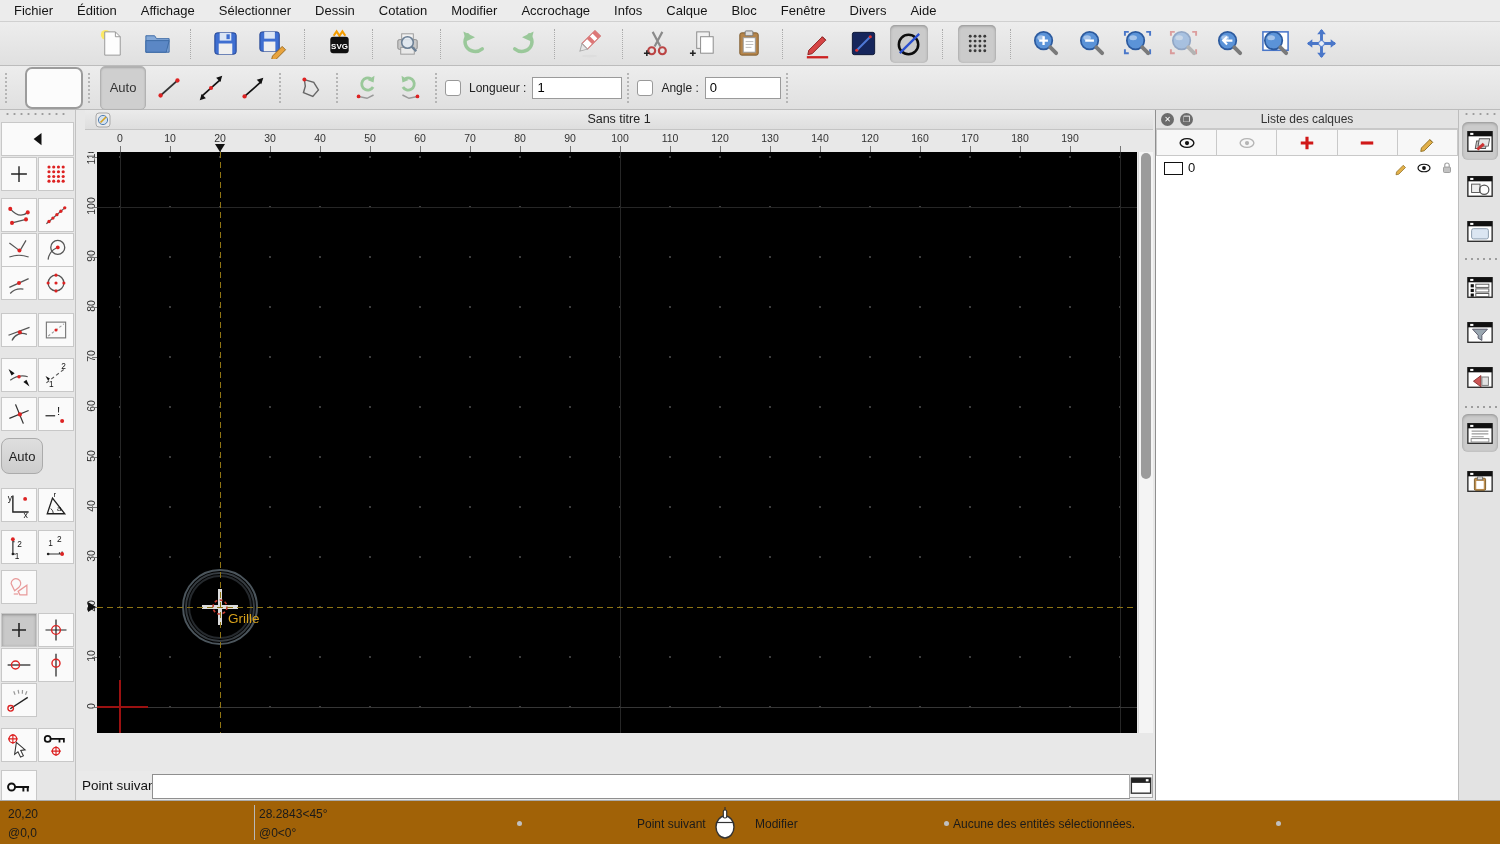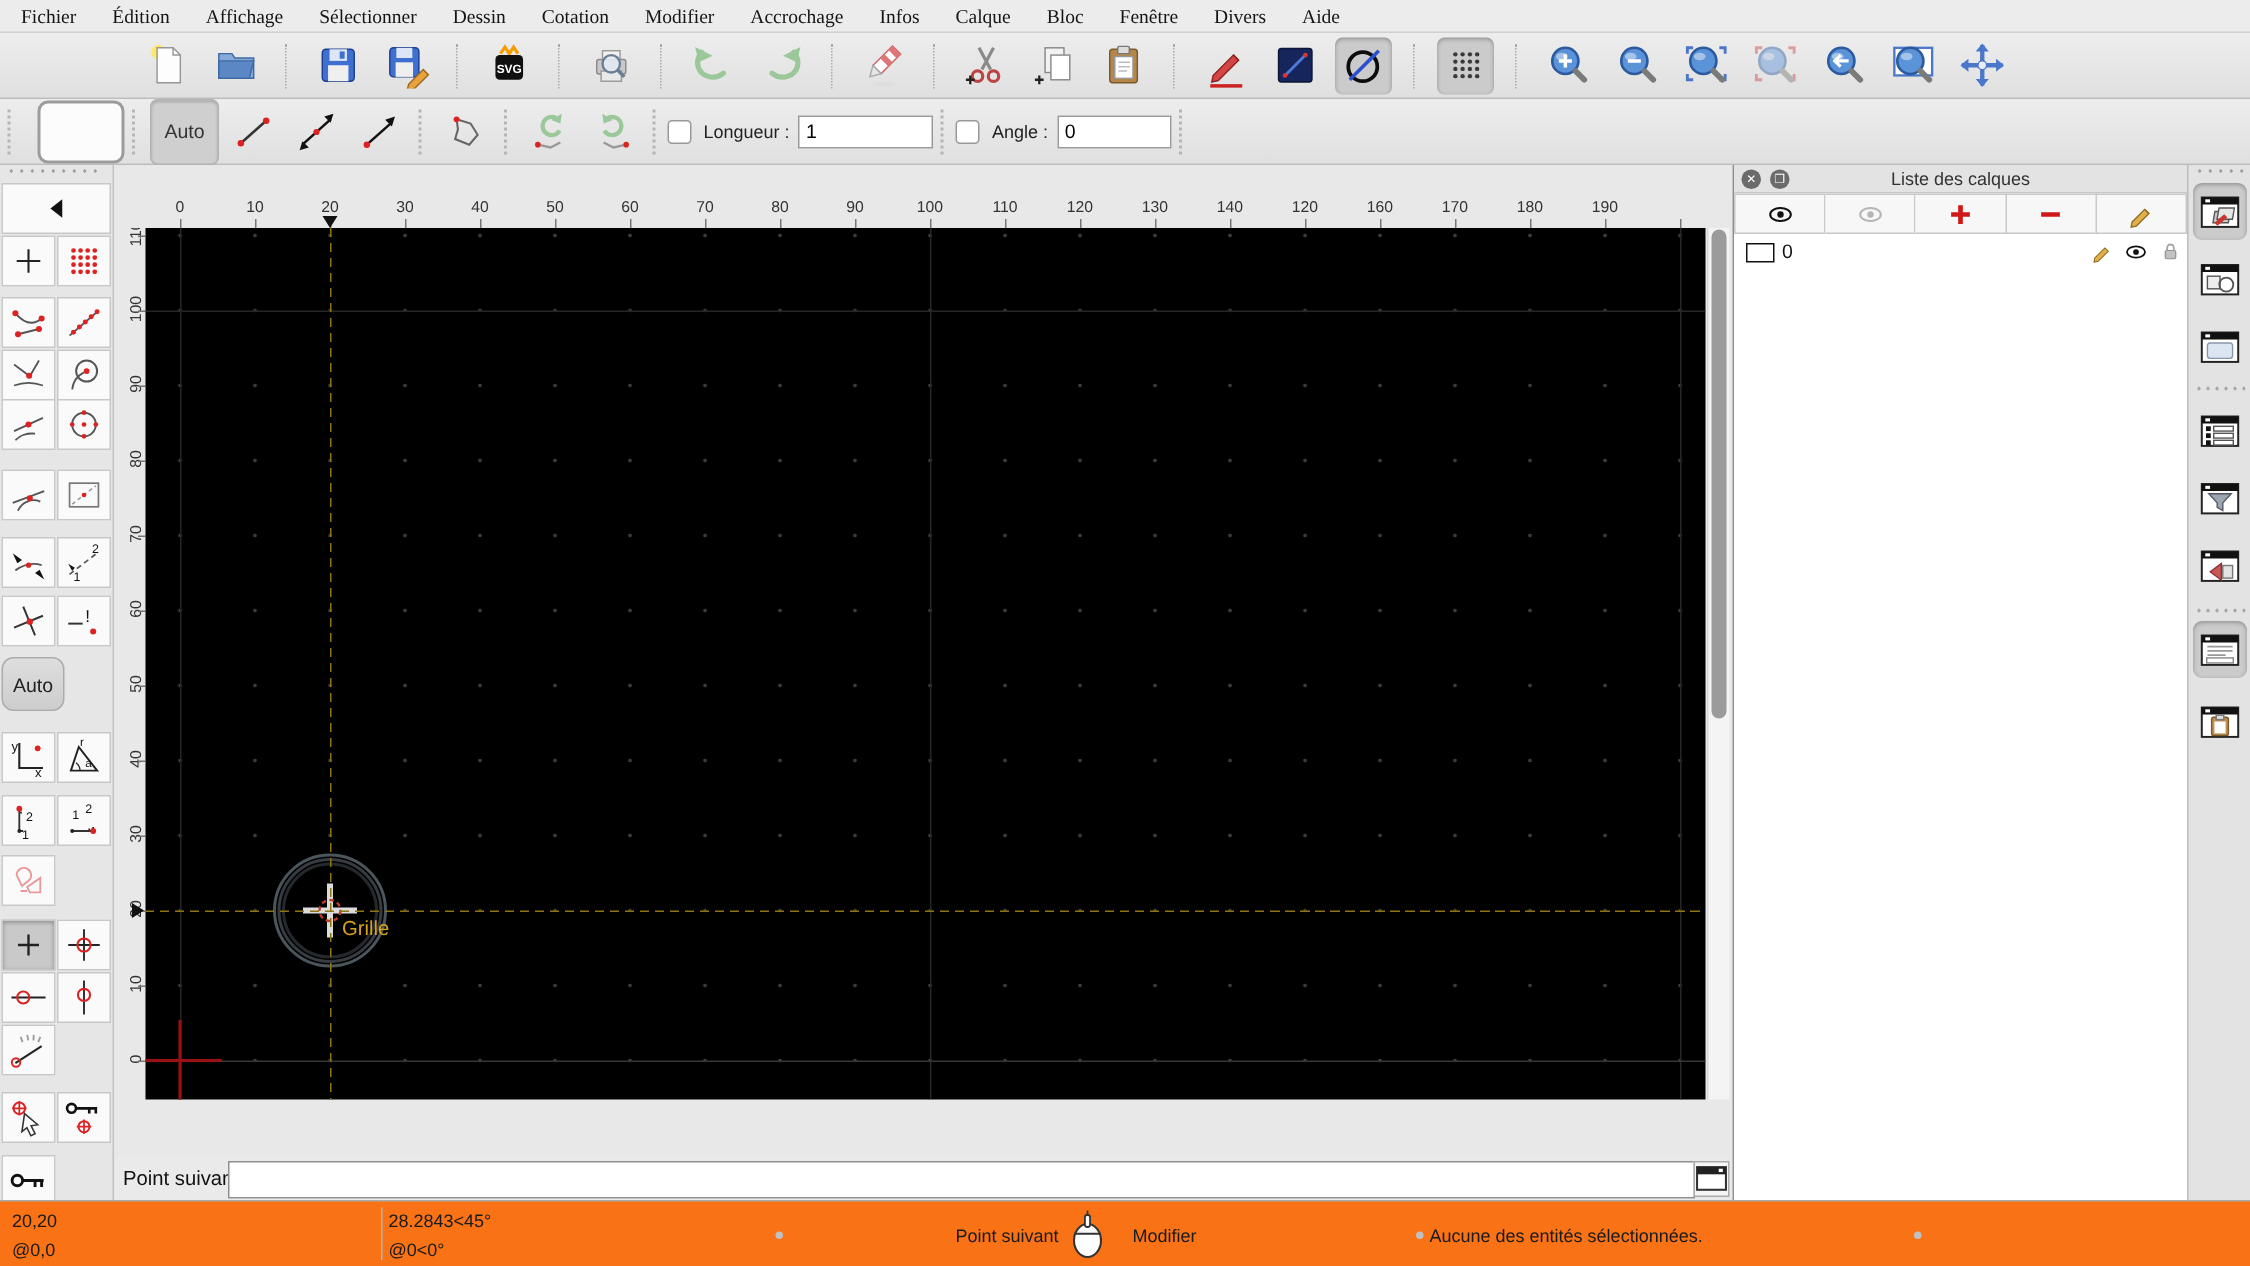--- a/index.html
+++ b/index.html
@@ -2,21 +2,21 @@
 <html><head>
 <meta charset="utf-8">
 <style>
   html,body{margin:0;padding:0;background:#888;}
   #root{position:relative;width:1500px;height:844px;background:#e8e8e8;overflow:hidden;
         font-family:"Liberation Sans",sans-serif;color:#111;-webkit-font-smoothing:antialiased;}
   
   #menubar{position:absolute;left:0;top:0;width:100%;height:22px;background:#ececec;
            border-bottom:1px solid #d0d0d0;display:flex;align-items:center;
            padding-left:14px;gap:24px;font-size:13px;color:#151515;box-sizing:border-box;}
-  .menu-item{white-space:nowrap;cursor:default;font-family:Liberation Serif, serif;}
+  .menu-item{white-space:nowrap;cursor:default;}
   
   .toolbar{position:absolute;left:0;width:100%;height:44px;box-sizing:border-box;
            background:linear-gradient(#ededed,#e0e0e0);border-bottom:1px solid #bcbcbc;
            display:flex;align-items:center;}
   #toolbar-main{top:22px;padding-left:92px;gap:8px;}
   #toolbar-options{top:66px;padding-left:0;gap:0;}
   .tbtn{width:38px;height:38px;border-radius:5px;display:flex;align-items:center;justify-content:center;flex:0 0 auto;}
   .tbtn .ic svg{width:31px;height:31px;display:block;}
   .pressed{background:#cbcbcb;box-shadow:inset 0 1px 3px rgba(0,0,0,.3);}
   .disabled{opacity:.45;}
@@ -89,21 +89,21 @@
            font-size:13px;padding:2px 0 0 5px;}
   #cmd-label{color:#1616cc;font-style:italic;}
   #cmd-value{color:#1616cc;margin-left:4px;}
   #promptrow{position:absolute;left:77px;top:771px;width:1076px;height:29px;background:#eaeaea;}
   #prompt-label{position:absolute;left:5px;top:7px;font-size:13.5px;color:#111;}
   #prompt-input{position:absolute;left:75px;top:3px;width:972px;height:21px;border:1px solid #8f8f8f;
                 background:#fff;font-size:13px;font-family:"Liberation Sans",sans-serif;}
   #prompt-toggle{position:absolute;left:1052px;top:3px;width:22px;height:22px;background:#f6f6f6;
                  border:1px solid #aaa;display:flex;align-items:center;justify-content:center;}
   
-  #statusbar{position:absolute;left:0;top:800px;width:100%;height:44px;background:#f97316;
+  #statusbar{position:absolute;left:0;top:800px;width:100%;height:44px;background:#a16207;
              border-top:1px solid #ababab;box-sizing:border-box;font-size:12px;color:#1a1a1a;}
   .sb{position:absolute;white-space:nowrap;}
   .sbsep{position:absolute;top:4px;bottom:4px;width:1px;background:#b8b8b8;}
   .grip{position:absolute;width:5px;height:5px;border-radius:50%;background:#c0c0c0;}
   
   #layerpanel{position:absolute;left:1155px;top:110px;width:303px;height:690px;background:#fff;
               border-left:1px solid #8f8f8f;box-sizing:border-box;}
   #lp-titlebar{position:absolute;left:0;top:0;width:100%;height:19px;background:#e3e3e3;
                border-bottom:1px solid #c8c8c8;box-sizing:border-box;}
   #lp-title{position:absolute;width:100%;top:2px;text-align:center;font-size:12px;color:#333;}
@@ -787,20 +787,31 @@
           <span class="ic">
             <svg viewBox="0 0 32 32">
               <circle cx="7.5" cy="16" r="4" fill="none" stroke="#111" stroke-width="2.2"></circle>
               <path d="M11.5 16 h16 M21 16 v5 M26 16 v5" stroke="#111" stroke-width="2.2"></path>
             </svg>
           </span>
         </div>
       </div>
     </div>
 
+  <div id="mdi-titlebar">
+    <span id="mdi-appicon">
+      <svg viewBox="0 0 16 16">
+          <rect x="1" y="1" width="14" height="14" rx="3" fill="#ececec" stroke="#a9a9a9"></rect>
+          <circle cx="8" cy="8" r="4.6" fill="#d3e1ef" stroke="#56地80b0"></circle>
+          <circle cx="8" cy="8" r="4.6" fill="none" stroke="#5580b0"></circle>
+          <path d="M5.5 10.5 L11 5" stroke="#d8a21c" stroke-width="1.6"></path>
+        </svg>
+    </span>
+    <div id="mdi-title">Sans titre 1</div>
+  </div>
   <div id="hruler">
       <span class="hrlabel" style="left: 35px;">0</span>
       <div class="hrtick" style="left: 35px;"></div>
       <span class="hrlabel" style="left: 85px;">10</span>
       <div class="hrtick" style="left: 85px;"></div>
       <span class="hrlabel" style="left: 135px;">20</span>
       <div class="hrtick" style="left: 135px;"></div>
       <span class="hrlabel" style="left: 185px;">30</span>
       <div class="hrtick" style="left: 185px;"></div>
       <span class="hrlabel" style="left: 235px;">40</span>

